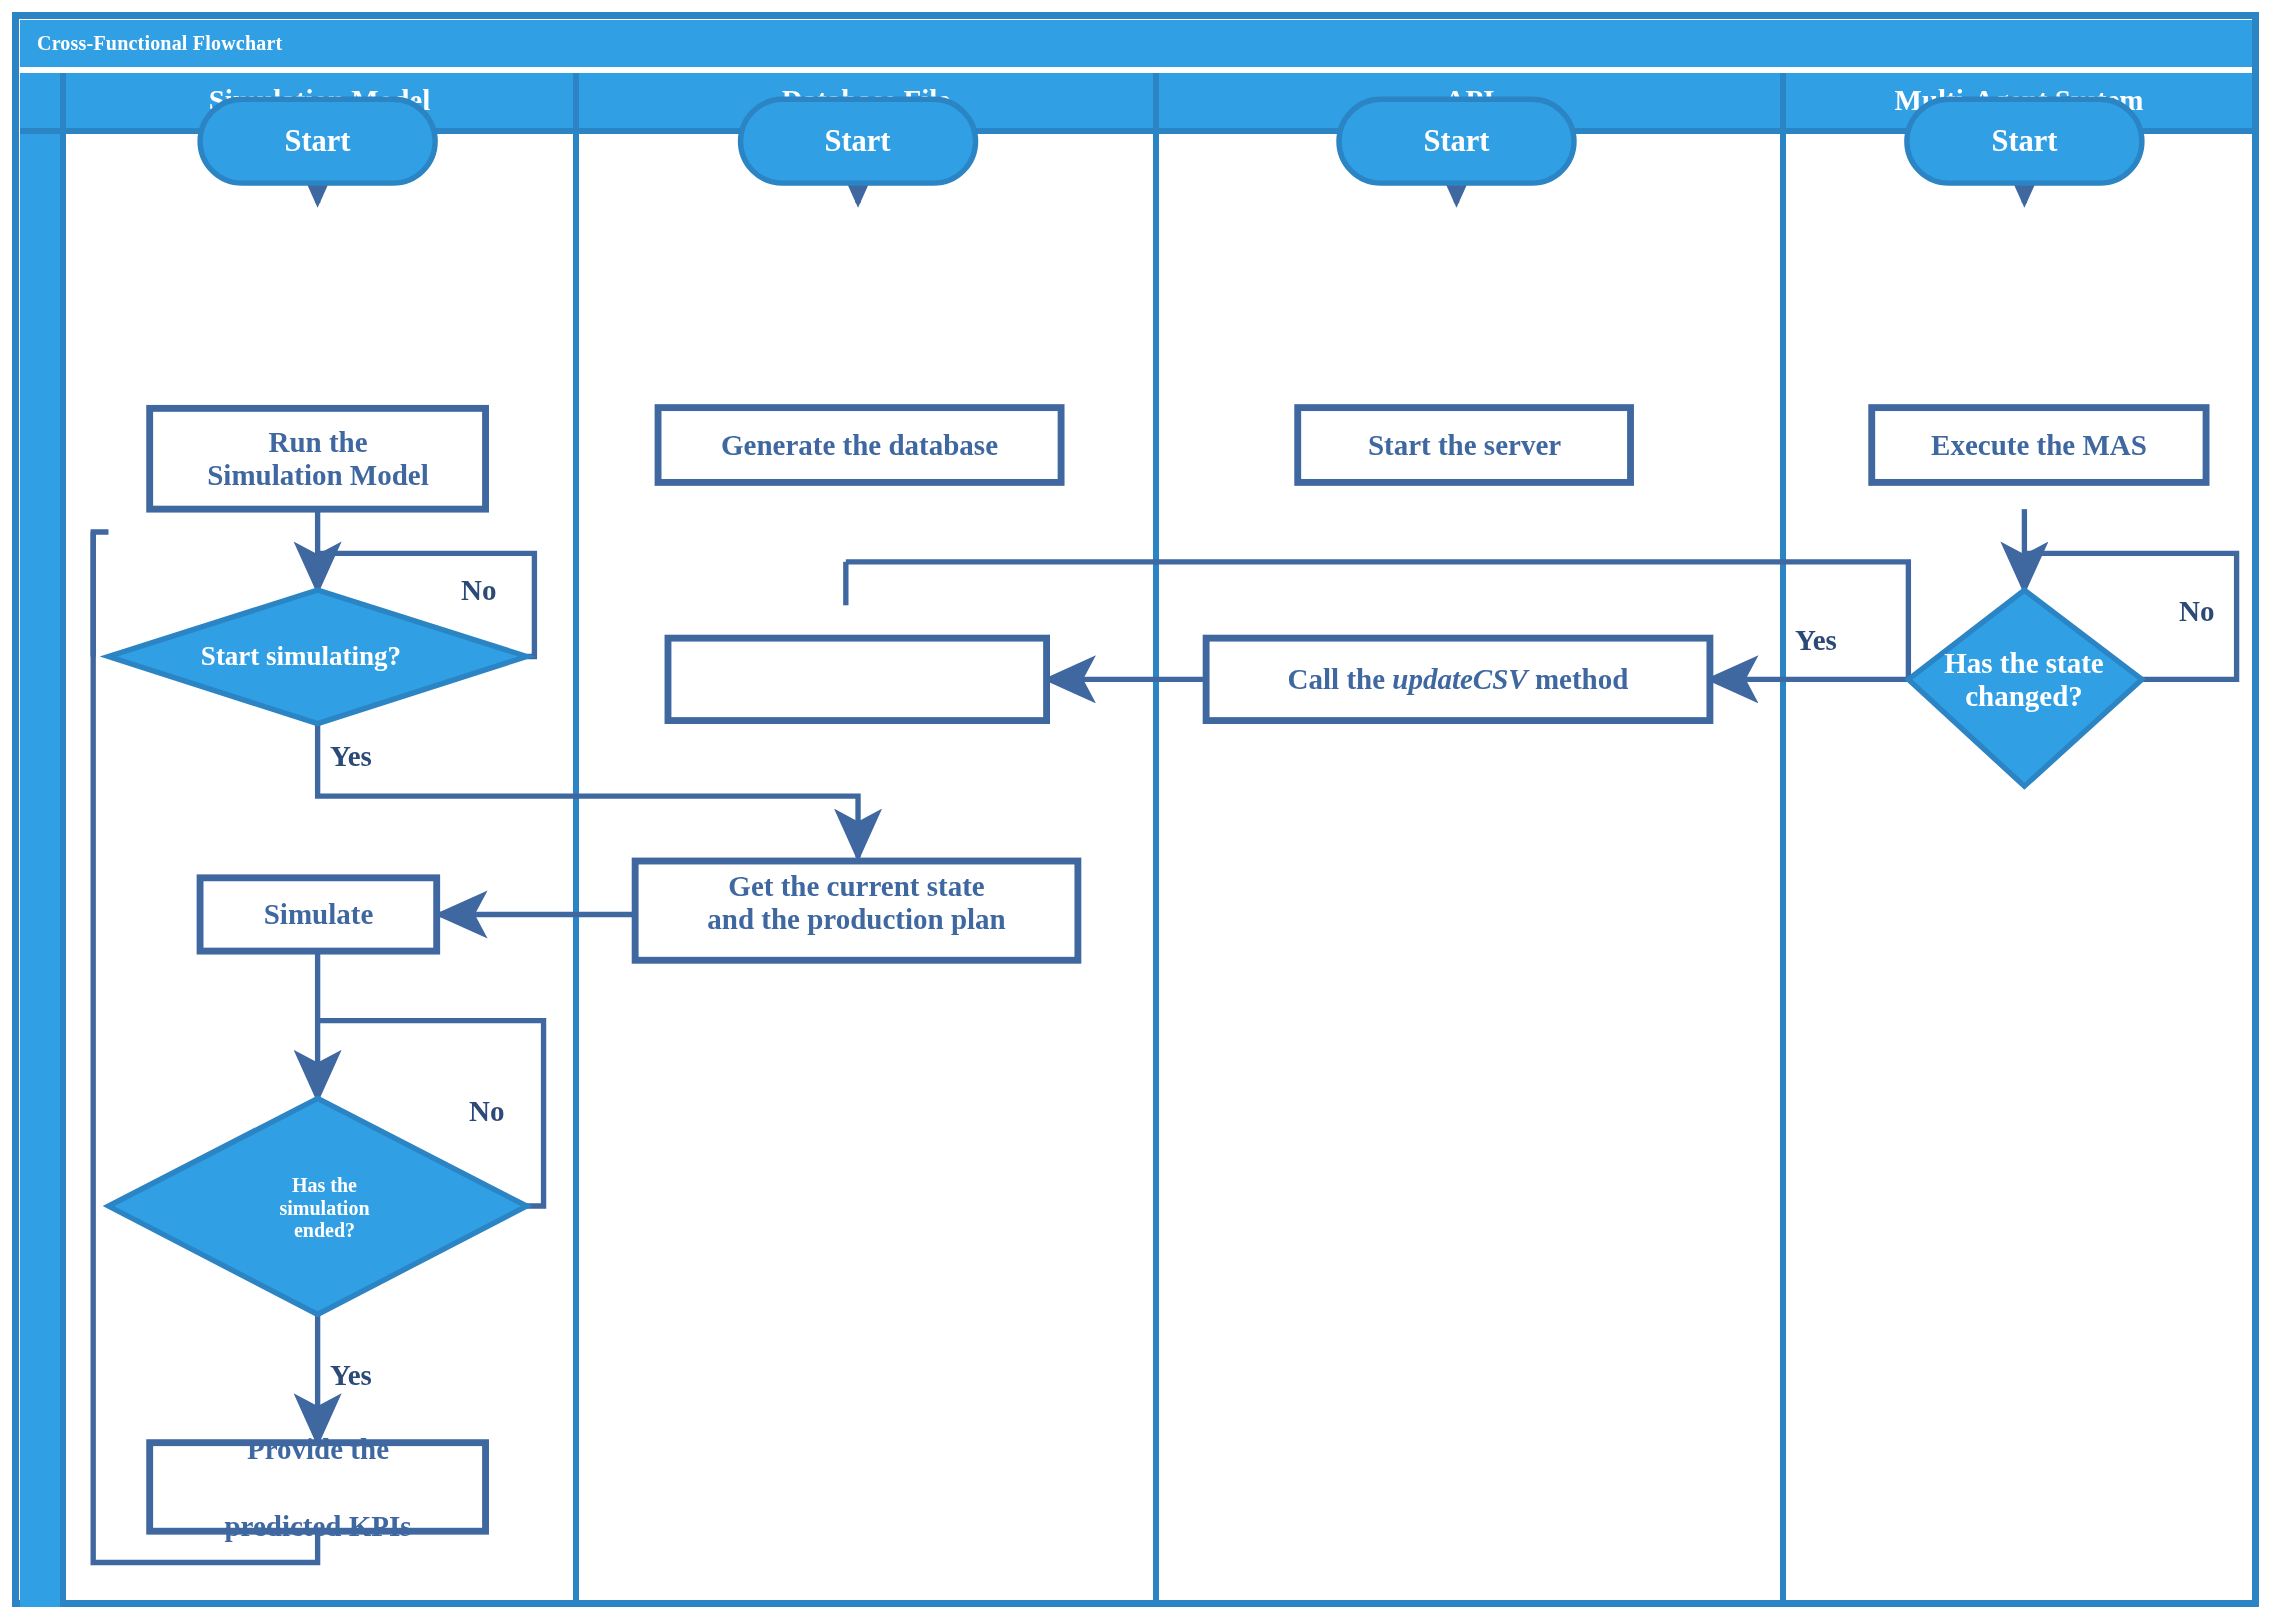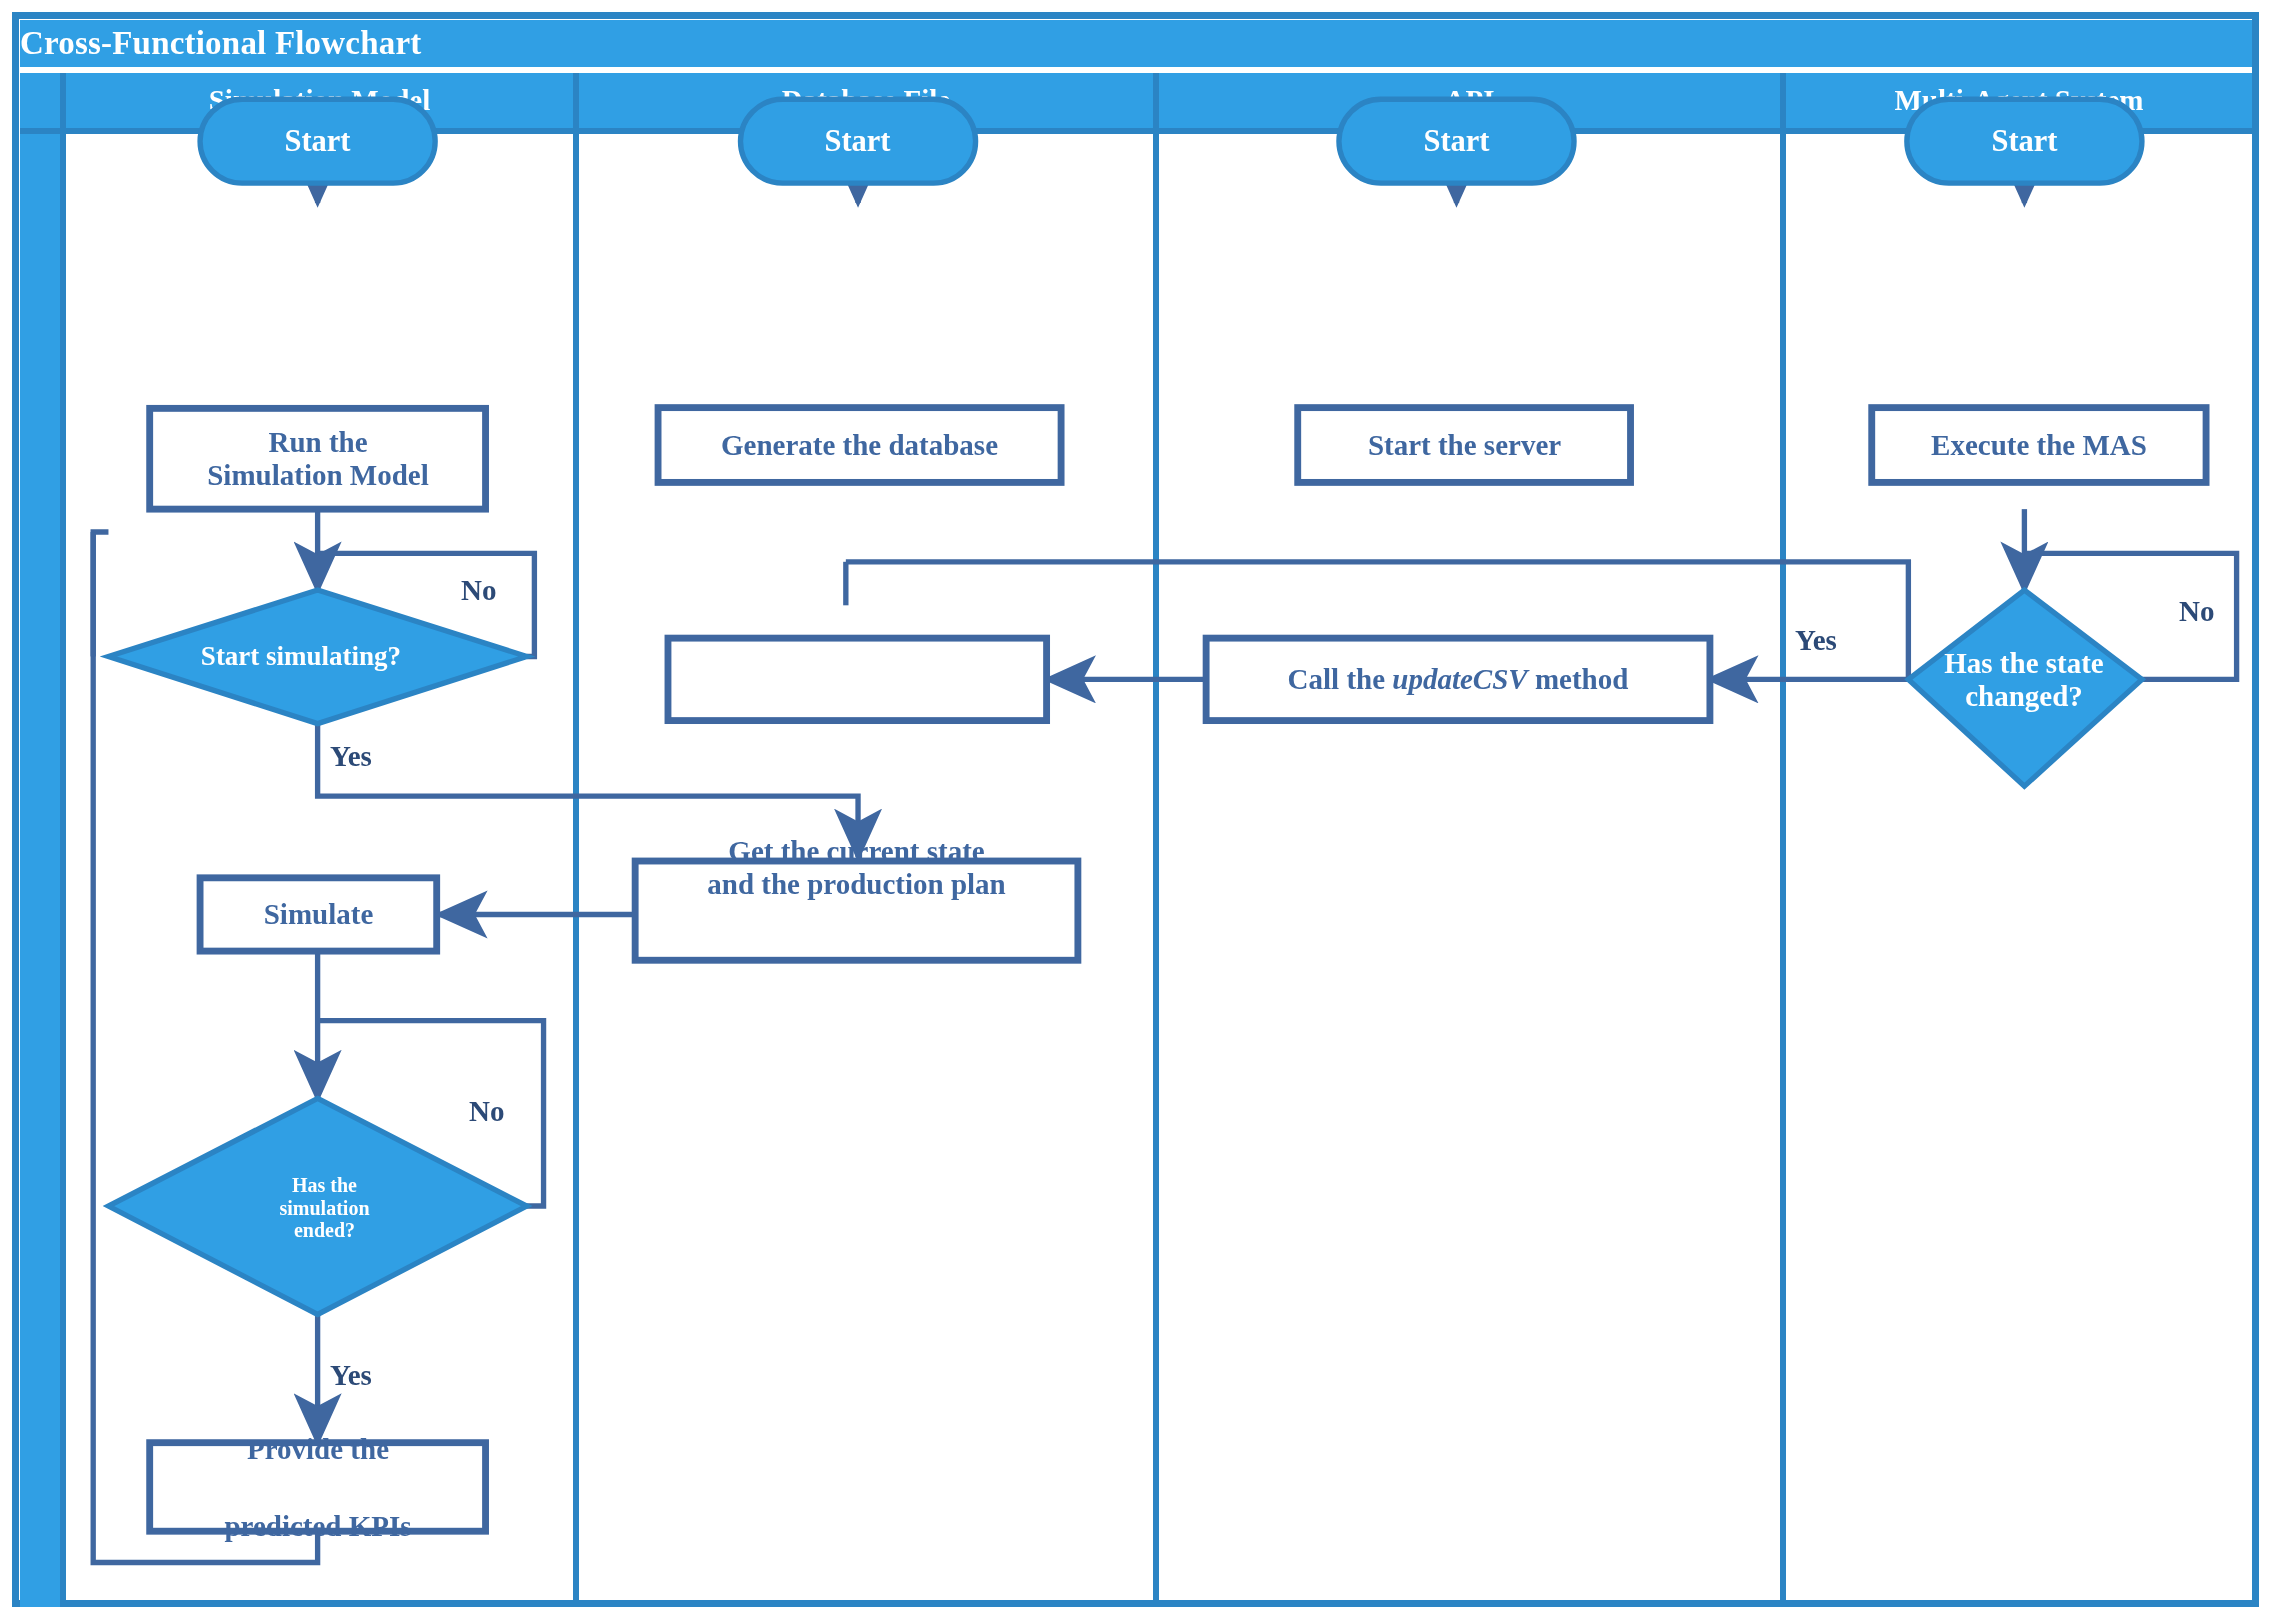--- a/index.html
+++ b/index.html
@@ -22,22 +22,23 @@
   .title-bar{
     position:absolute;
     left:20px;top:20px;
     width:2232px;height:47px;
     background:#309FE4;
     box-sizing:border-box;
     display:flex;align-items:center;
   }
   .title-bar .title-text{
     color:#ffffff;
-    font-size:33px;
+    font-size:20px;
     font-weight:bold;
+    padding-left:17px;
     letter-spacing:0.2px;
     white-space:nowrap;
   }
   
   .pool-band{
     position:absolute;
     left:20px;top:73px;
     width:40px;height:1534px;
     background:#309FE4;
   }
@@ -225,21 +226,21 @@
     <span>Provide the</span>
     <span>predicted KPIs</span>
   </div>
 
   <div class="node-label lbl-white" style="left:740px;top:99px;width:235px;height:84px;font-size:30.5px;">
     <span>Start</span>
   </div>
   <div class="node-label lbl-dark" style="left:658px;top:408px;width:403px;height:75px;font-size:29px;">
     <span>Generate the database</span>
   </div>
-  <div class="node-label lbl-dark" style="left:635px;top:818px;width:443px;height:99px;font-size:29px;flex-direction:column;text-align:right;">
+  <div class="node-label lbl-dark" style="left:635px;top:853px;width:443px;height:99px;font-size:29px;flex-direction:column;text-align:right;">
     <span>Get the current state</span>
     <span>and the production plan</span>
   </div>
 
   <div class="node-label lbl-white" style="left:1339px;top:99px;width:235px;height:84px;font-size:30.5px;">
     <span>Start</span>
   </div>
   <div class="node-label lbl-dark" style="left:1298px;top:408px;width:333px;height:75px;font-size:29px;">
     <span>Start the server</span>
   </div>

